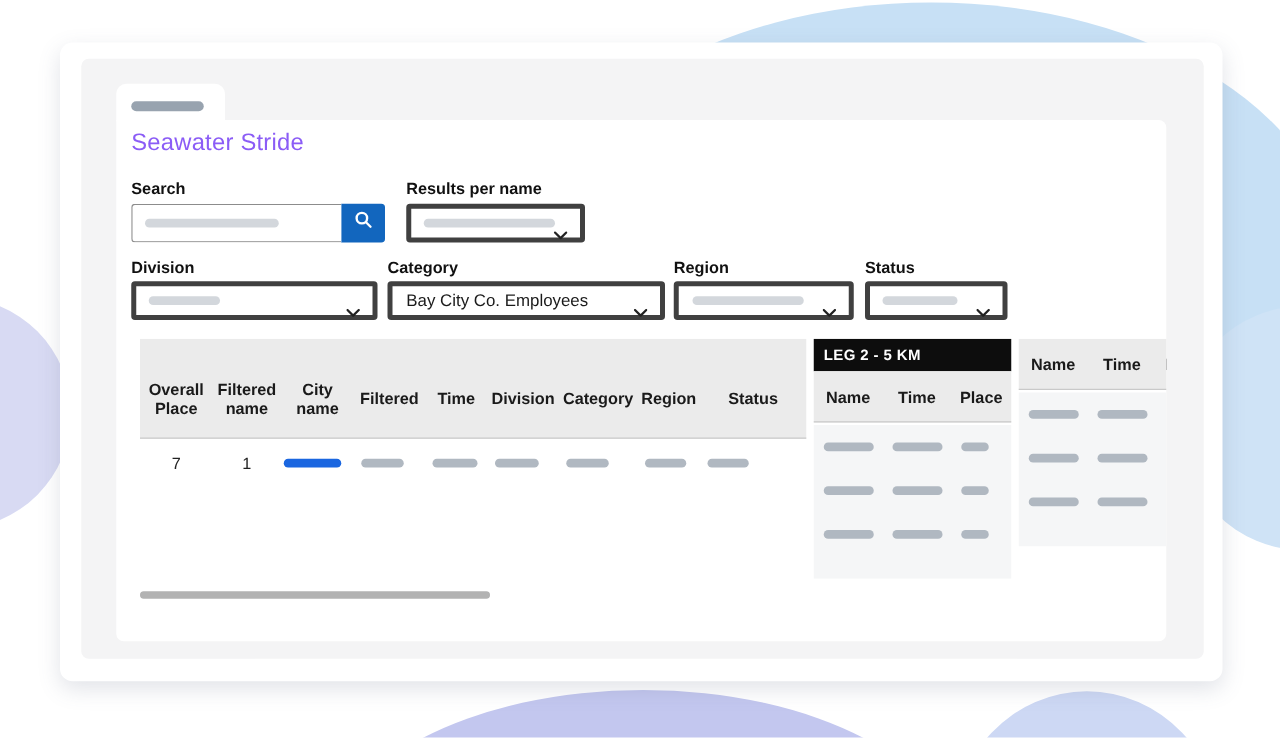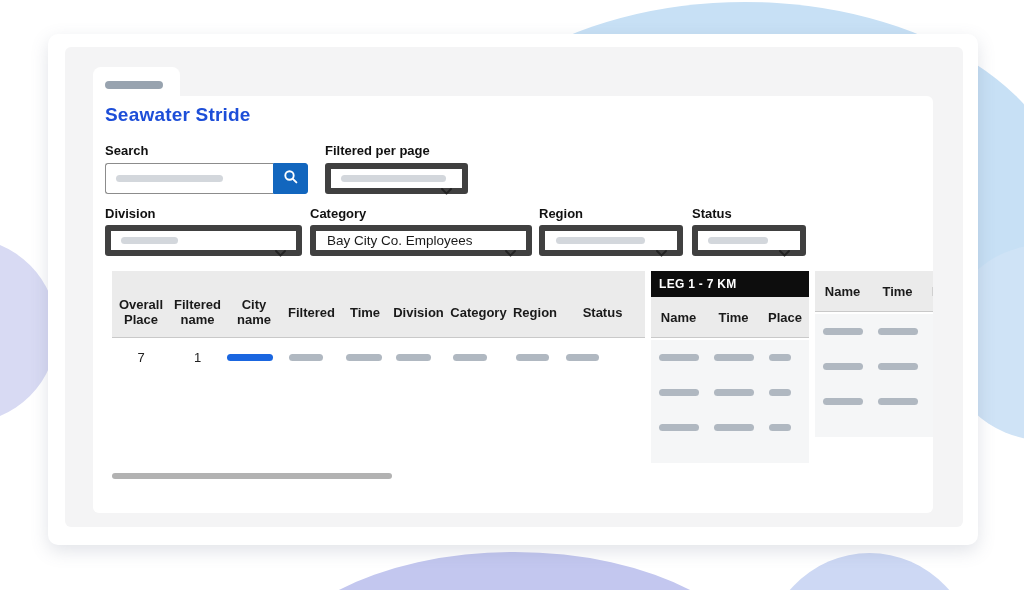--- a/index.html
+++ b/index.html
@@ -21,45 +21,45 @@
     background:#f4f4f5; border-radius:6px; }
 
   .tab { position:absolute; left:28px; top:20px; width:87px; height:30px;
     background:#fff; border-radius:8px 8px 0 0; }
   .tab-pill { position:absolute; left:12px; top:14px; width:58px; height:8px;
     border-radius:4px; background:#98a3af; }
 
   .content-card { position:absolute; left:28px; top:49px; width:840px; height:417px;
     background:#fff; border-radius:0 6px 6px 6px; }
 
-  .page-title { position:absolute; left:12px; top:8px; font-size:19px; font-weight:bold;
-    color:#1d4ed8; letter-spacing:.2px; }
+  .page-title { position:absolute; left:12px; top:8px; font-size:19px; font-weight:normal;
+    color:#8b5cf6; letter-spacing:.2px; }
 
   .field-label { position:absolute; font-size:13px; font-weight:bold; color:#111; }
-  .ctl { position:absolute; height:31px; background:#fff; border:6px solid #404040;
+  .ctl { position:absolute; height:31px; background:#fff; border:4px solid #404040;
     border-radius:3px; display:flex; align-items:center; }
   .skel { height:7px; border-radius:3.5px; background:#d3d7dc; }
   .chev { position:absolute; right:10px; top:12px; }
 
   .search-group { position:absolute; left:12px; top:67px; display:flex; }
   .search-input { position:relative; width:168px; height:31px; background:#fff;
     border:1px solid #8c8c8c; border-right:none; border-radius:3px 0 0 3px;
     display:flex; align-items:center; }
   .search-btn { width:35px; height:31px; background:#1266be; border:1px solid #1266be;
     border-radius:0 3px 3px 0; display:flex; align-items:center; justify-content:center;
     cursor:pointer; }
 
   .select-text { font-size:13.5px; color:#1a1a1a; padding-left:11px; }
 
   
   .table-wrap { position:absolute; left:19px; top:175px; width:821px; height:192px;
     overflow:hidden; }
   .table-inner { display:flex; width:861px; }
   .tbl-left { width:533px; }
-  .tbl-left .hdr-row { display:flex; height:67px; background:#ebebeb;
+  .tbl-left .hdr-row { display:flex; height:80px; background:#ebebeb;
     border-bottom:1px solid #c9c9c9; align-items:center; padding-top:16px; }
   .hcell { font-size:13px; font-weight:bold; color:#1a1a1a; text-align:center;
     line-height:15px; }
   .leg-block { width:158px; margin-left:6px; }
   .leg-title { height:26px; background:#0d0d0d; color:#fff; font-size:12px;
     font-weight:bold; display:flex; align-items:center; padding-left:8px;
     letter-spacing:.3px; white-space:nowrap; }
   .leg-sub { display:flex; height:41px; background:#ebebeb;
     border-bottom:1px solid #c9c9c9; align-items:center; }
   .leg-rows { background:#f5f6f7; padding-bottom:18px; }
@@ -105,21 +105,21 @@
         <div class="search-btn">
           <span>
             <svg width="16" height="16" viewBox="0 0 16 16" fill="none">
               <circle cx="6.5" cy="6.5" r="4.2" stroke="#fff" stroke-width="1.9"></circle>
               <line x1="9.8" y1="9.8" x2="13.4" y2="13.4" stroke="#fff" stroke-width="1.9" stroke-linecap="round"></line>
             </svg>
           </span>
         </div>
       </div>
 
-      <div class="field-label" style="left:232px; top:47px;">Filtered per page</div>
+      <div class="field-label" style="left:232px; top:47px;">Results per name</div>
       <div class="ctl" style="left:232px; top:67px; width:143px;">
         <div class="skel" style="width:105px; margin-left:10px;"></div>
         <span class="chev">
           <svg width="11" height="7" viewBox="0 0 11 7" fill="none">
               <path d="M1 1l4.5 4.5L10 1" stroke="#222" stroke-width="1.8" stroke-linecap="round" stroke-linejoin="round"></path>
             </svg>
         </span>
       </div>
 
       <div class="field-label" style="left:12px; top:110px;">Division</div>
@@ -199,21 +199,21 @@
               <div class="cell c7">
                   <div class="bar" style="width:33px; margin-left:6px;"></div>
                 </div>
               <div class="cell c8">
                   <div class="bar" style="width:33px; margin-left:6px;"></div>
                 </div>
             </div>
           </div>
 
           <div class="leg-block">
-            <div class="leg-title">LEG 1 - 7 KM</div>
+            <div class="leg-title">LEG 2 - 5 KM</div>
             <div class="leg-sub">
               <div class="hcell l0">Name</div>
               <div class="hcell l1">Time</div>
               <div class="hcell l2">Place</div>
             </div>
             <div class="leg-rows">
               <div class="row" style="margin-top:2px;">
                 <div class="cell l0">
                     <div class="bar" style="width:40px; margin-left:8px;"></div>
                   </div>

